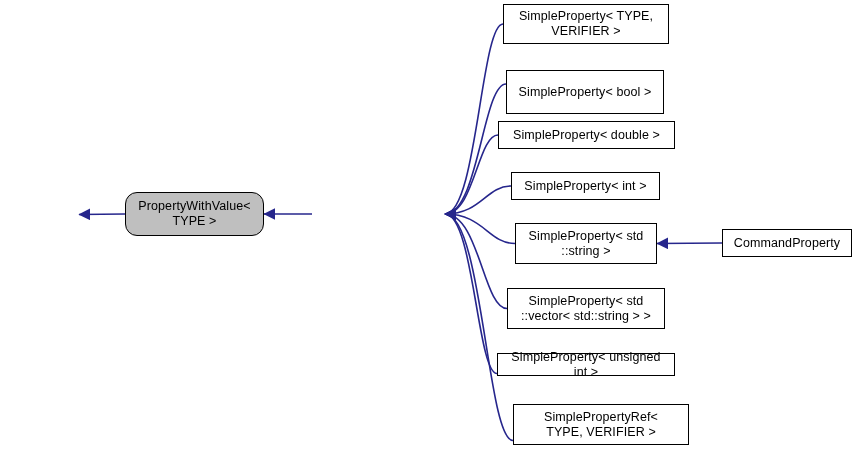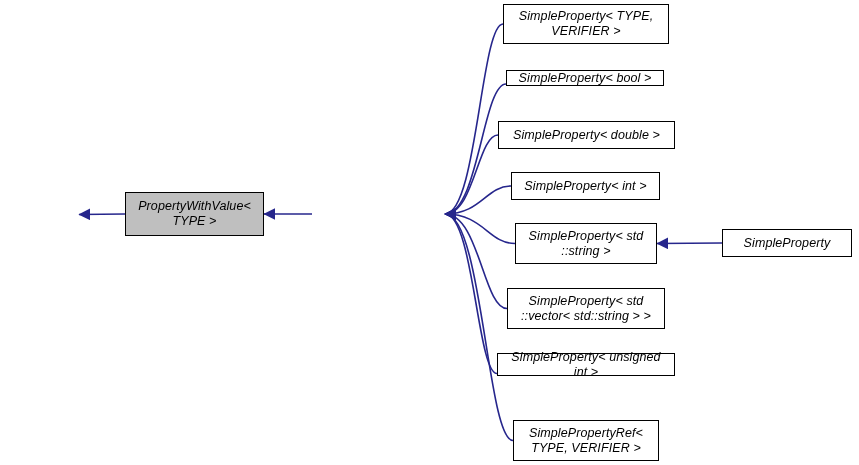--- a/index.html
+++ b/index.html
@@ -39,21 +39,20 @@
     white-space: pre-line;
     z-index: 5;
   }
   .node.highlight {
     background: #bfbfbf;
   }
   .node .label {
     display: block;
     padding: 0 4px;
     white-space: pre-line;
-    font-style: italic;
   }
 </style>
 </head>
 <body>
 
 <div id="canvas">
 
   <svg id="edge-layer" viewBox="0 0 859 465" width="859" height="465" xmlns="http://www.w3.org/2000/svg">
     <defs>
       <marker id="arrow" viewBox="0 0 10 10" refX="9.5" refY="5" markerWidth="7.5" markerHeight="7.5" orient="auto-start-reverse">
@@ -70,32 +69,32 @@
         <path d="M 511 186 C 485.92 186, 481.3 214, 445 214" stroke="#26268c" stroke-width="1.6" fill="none" marker-end="url(#arrow)"></path>
         <path d="M 515 243.5 C 488.4 243.5, 483.5 214, 445 214" stroke="#26268c" stroke-width="1.6" fill="none" marker-end="url(#arrow)"></path>
         <path d="M 507 308.5 C 483.44 308.5, 479.1 214, 445 214" stroke="#26268c" stroke-width="1.6" fill="none" marker-end="url(#arrow)"></path>
         <path d="M 497 373.5 C 477.24 373.5, 473.6 214, 445 214" stroke="#26268c" stroke-width="1.6" fill="none" marker-end="url(#arrow)"></path>
         <path d="M 513 440.5 C 487.15999999999997 440.5, 482.4 214, 445 214" stroke="#26268c" stroke-width="1.6" fill="none" marker-end="url(#arrow)"></path>
         <path d="M 722 243 L 657 243.5" stroke="#26268c" stroke-width="1.6" fill="none" marker-end="url(#arrow)"></path>
       </g>
   </svg>
 
 
-  <div class="node highlight" style="left:125px; top:192px; width:139px; height:44px;">
+  <div class="node highlight" style="left:125px; top:192px; width:139px; height:44px;border-radius:12px;">
     <span class="label">PropertyWithValue&lt;
 TYPE &gt;</span>
   </div>
 
 
   <div class="node" style="left:503px; top:4px; width:166px; height:40px;">
     <span class="label">SimpleProperty&lt; TYPE,
 VERIFIER &gt;</span>
   </div>
 
-  <div class="node" style="left:506px; top:70px; width:158px; height:16px;align-items:center;">
+  <div class="node" style="left:506px; top:70px; width:158px; height:44px;align-items:center;">
     <span class="label">SimpleProperty&lt; bool &gt;</span>
   </div>
 
   <div class="node" style="left:498px; top:121px; width:177px; height:28px;">
     <span class="label">SimpleProperty&lt; double &gt;</span>
   </div>
 
   <div class="node" style="left:511px; top:172px; width:149px; height:28px;">
     <span class="label">SimpleProperty&lt; int &gt;</span>
   </div>
@@ -108,22 +107,22 @@
   <div class="node" style="left:507px; top:288px; width:158px; height:41px;">
     <span class="label">SimpleProperty&lt; std
 ::vector&lt; std::string &gt; &gt;</span>
   </div>
 
   <div class="node" style="left:497px; top:353px; width:178px; height:23px;">
     <span class="label">SimpleProperty&lt; unsigned
 int &gt;</span>
   </div>
 
-  <div class="node" style="left:513px; top:420px; width:146px; height:41px;">
+  <div class="node" style="left:513px; top:404px; width:176px; height:41px;">
     <span class="label">SimplePropertyRef&lt;
 TYPE, VERIFIER &gt;</span>
   </div>
 
   <div class="node" style="left:722px; top:229px; width:130px; height:28px;">
-    <span class="label">SimpleProperty</span>
+    <span class="label">CommandProperty</span>
   </div>
 
 </div>
 
 </body></html>

